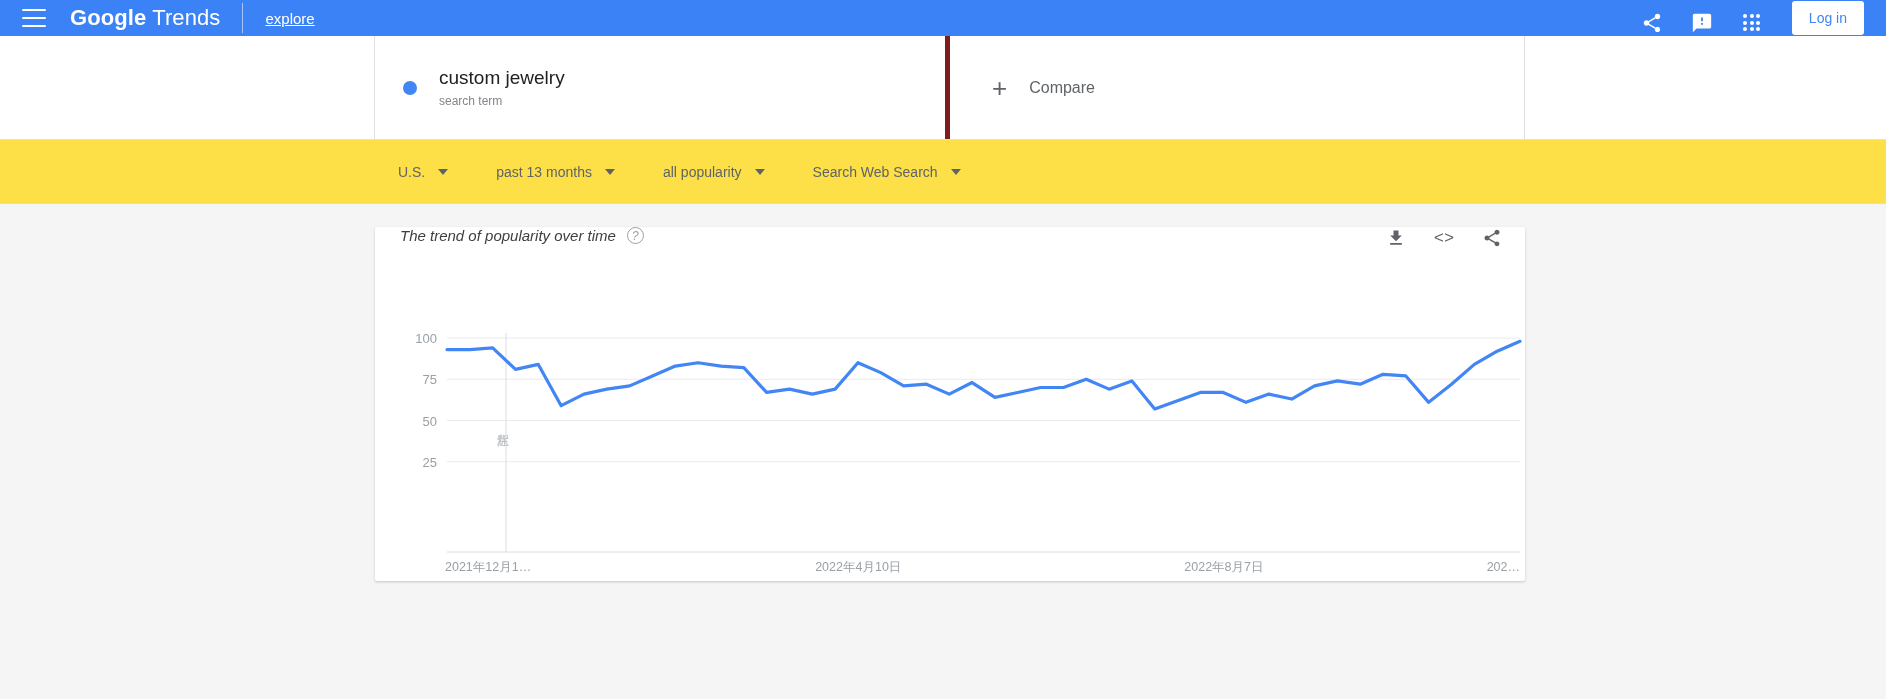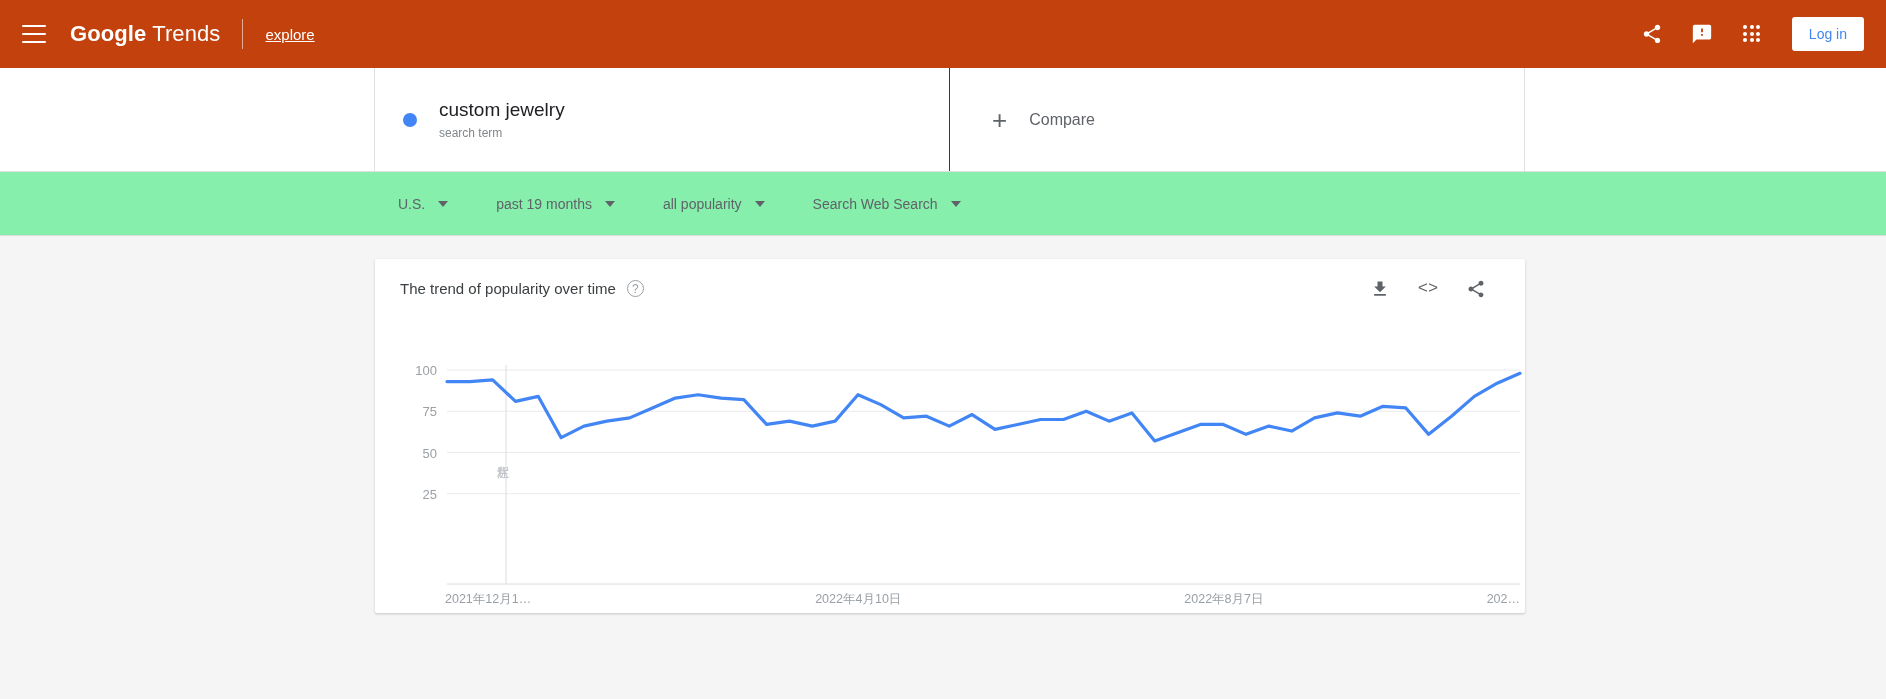--- a/index.html
+++ b/index.html
@@ -10,22 +10,22 @@
     width: 1886px;
     height: 699px;
     background: #f5f5f5;
     font-family: "Liberation Sans", sans-serif;
     overflow: hidden;
     color: #202124;
   }
 
   
   .header {
-    height: 68px;
-    background: #c2410c;
+    height: 36px;
+    background: #3b82f6;
     display: flex;
     align-items: center;
     padding: 0 22px;
     box-sizing: border-box;
     position: relative;
   }
   .hamburger {
     width: 24px;
     height: 18px;
     display: flex;
@@ -58,21 +58,21 @@
   }
   .explore {
     color: #ffffff;
     font-size: 15px;
     cursor: pointer;
     text-decoration: underline;
   }
   .header-right {
     margin-left: auto;
     display: flex;
-    align-items: center;
+    align-items: flex-end;
     gap: 26px;
   }
   .hicon {
     width: 24px;
     height: 24px;
     display: flex;
     align-items: center;
     justify-content: center;
     cursor: pointer;
   }
@@ -110,21 +110,21 @@
     border-bottom: 1px solid #e0e0e0;
     box-sizing: border-box;
   }
   .term-spacer-left { width: 375px; border-right: 1px solid #e0e0e0; box-sizing: border-box; }
   .term-cell {
     width: 575px;
     display: flex;
     align-items: center;
     padding-left: 28px;
     box-sizing: border-box;
-    border-right: 1px solid #7f1d1d;
+    border-right: 5px solid #7f1d1d;
   }
   .term-dot {
     width: 14px;
     height: 14px;
     border-radius: 50%;
     background: #4285f4;
     margin-right: 22px;
     flex: none;
   }
   .term-title {
@@ -154,21 +154,21 @@
     line-height: 1;
   }
   .compare-label {
     font-size: 16px;
     color: #5f6368;
   }
   .term-spacer-right { flex: 1; }
 
   
   .filter-bar {
-    background: #86efac;
+    background: #fde047;
     height: 64px;
     display: flex;
     align-items: center;
     padding-left: 398px;
     box-sizing: border-box;
     border-bottom: 1px solid #dadce0;
   }
   .filter {
     display: flex;
     align-items: center;
@@ -197,23 +197,24 @@
     width: 1150px;
     background: #ffffff;
     border-radius: 2px;
     box-shadow: 0 1px 3px rgba(60,64,67,0.16), 0 1px 2px rgba(60,64,67,0.10);
     box-sizing: border-box;
     position: relative;
   }
   .card-header {
     height: 59px;
     display: flex;
-    align-items: center;
-    padding: 0 38px 0 25px;
-    box-sizing: border-box;
+    align-items: flex-start;
+    padding: 0 22px 0 25px;
+    box-sizing: border-box;
+    font-style: italic;
   }
   .card-title {
     font-size: 15px;
     color: #3c4043;
   }
   .help-icon {
     width: 17px;
     height: 17px;
     border: 1px solid #9aa0a6;
     border-radius: 50%;
@@ -313,21 +314,21 @@
   </div>
   <div class="term-spacer-right"></div>
 </div>
 
 <div class="filter-bar">
   <div class="filter">
     <span>U.S.</span>
     <span class="caret"></span>
   </div>
   <div class="filter">
-    <span>past 19 months</span>
+    <span>past 13 months</span>
     <span class="caret"></span>
   </div>
   <div class="filter">
     <span>all popularity</span>
     <span class="caret"></span>
   </div>
   <div class="filter">
     <span>Search Web Search</span>
     <span class="caret"></span>
   </div>

